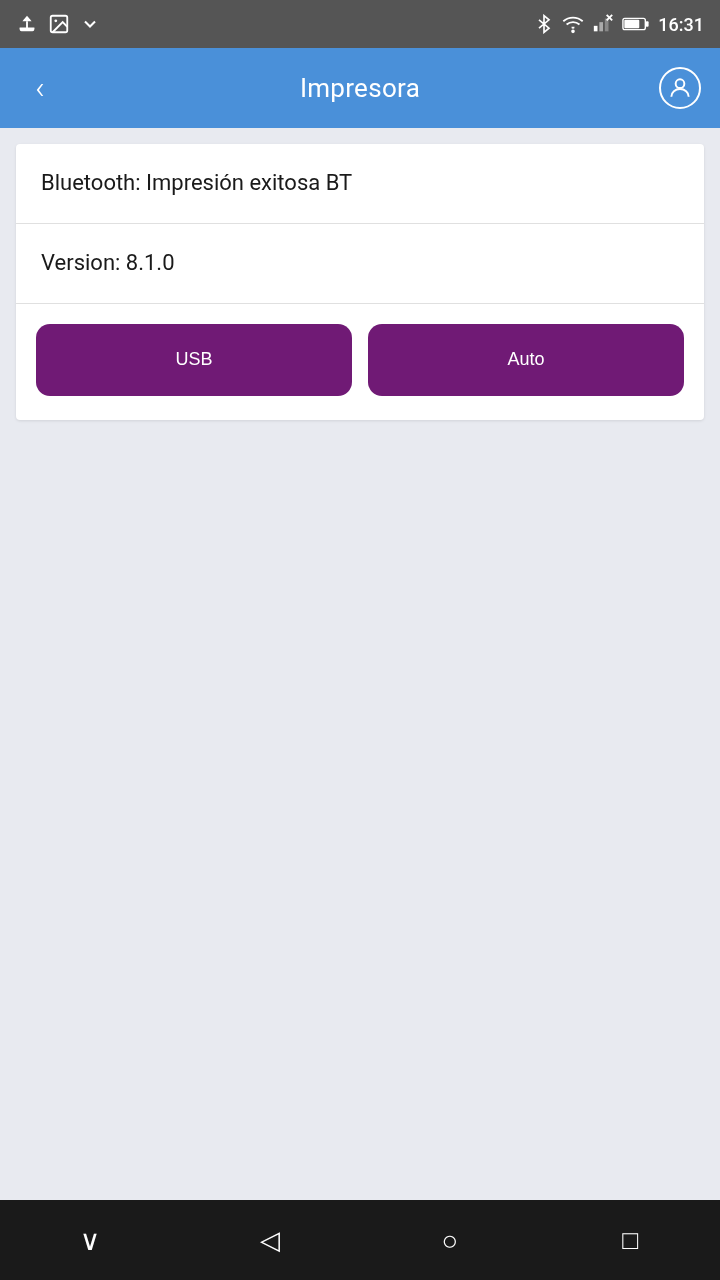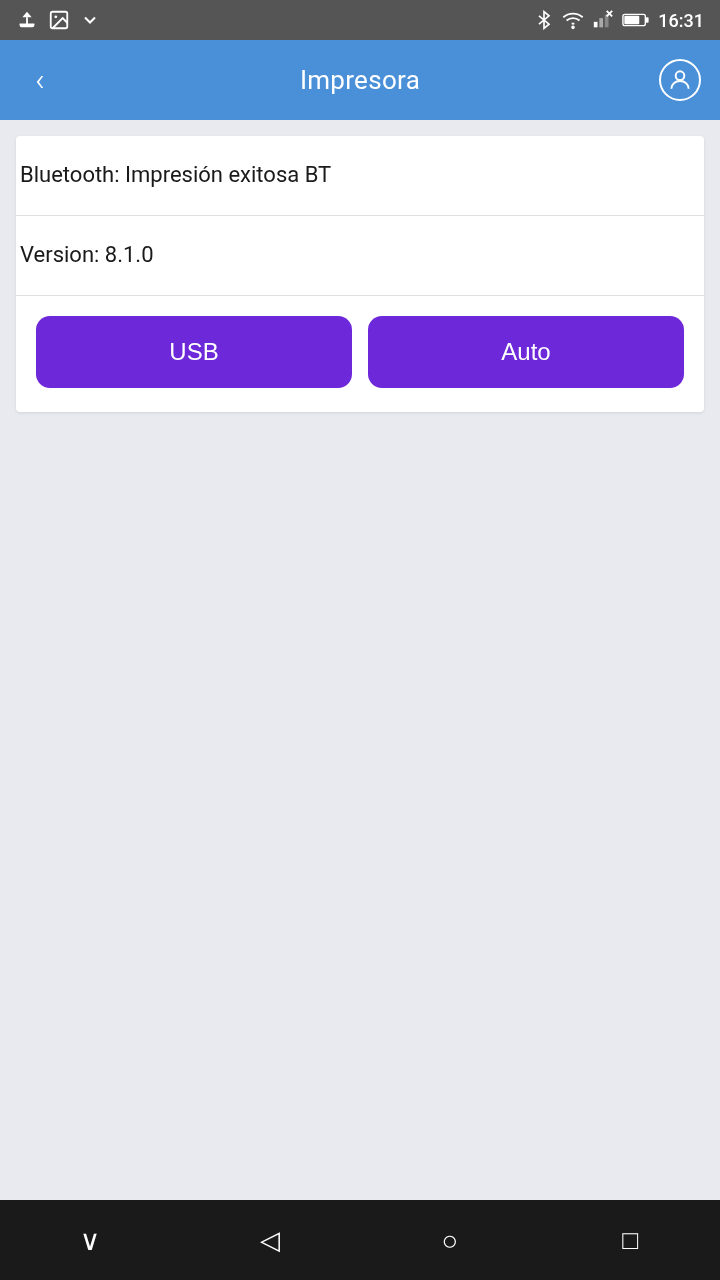--- a/index.html
+++ b/index.html
@@ -11,21 +11,21 @@
       background: #e8eaf0;
       font-family: 'Roboto', Arial, sans-serif;
       overflow: hidden;
       display: flex;
       flex-direction: column;
     }
 
     
     .status-bar {
       background: #555;
-      height: 40px;
+      height: 48px;
       display: flex;
       align-items: center;
       justify-content: space-between;
       padding: 0 16px;
       flex-shrink: 0;
     }
 
     .status-bar-left {
       display: flex;
       align-items: center;
@@ -118,21 +118,21 @@
 
     
     .info-card {
       background: white;
       border-radius: 4px;
       overflow: hidden;
       box-shadow: 0 1px 3px rgba(0,0,0,0.1);
     }
 
     .info-row {
-      padding: 24px 4px;
+      padding: 24px 25px;
       border-bottom: 1px solid #e0e0e0;
     }
 
     .info-row:last-child {
       border-bottom: none;
     }
 
     .info-text {
       font-size: 22px;
       color: #1a1a1a;
@@ -143,25 +143,25 @@
     .buttons-row {
       padding: 20px 20px 24px;
       display: flex;
       gap: 16px;
       align-items: center;
     }
 
     .action-button {
       flex: 1;
       height: 72px;
-      background: #6d28d9;
+      background: #701a75;
       border: none;
       border-radius: 14px;
       color: white;
-      font-size: 24px;
+      font-size: 18px;
       font-weight: 500;
       cursor: pointer;
       display: flex;
       align-items: center;
       justify-content: center;
     }
 
     
     .bottom-nav {
       background: #1a1a1a;

